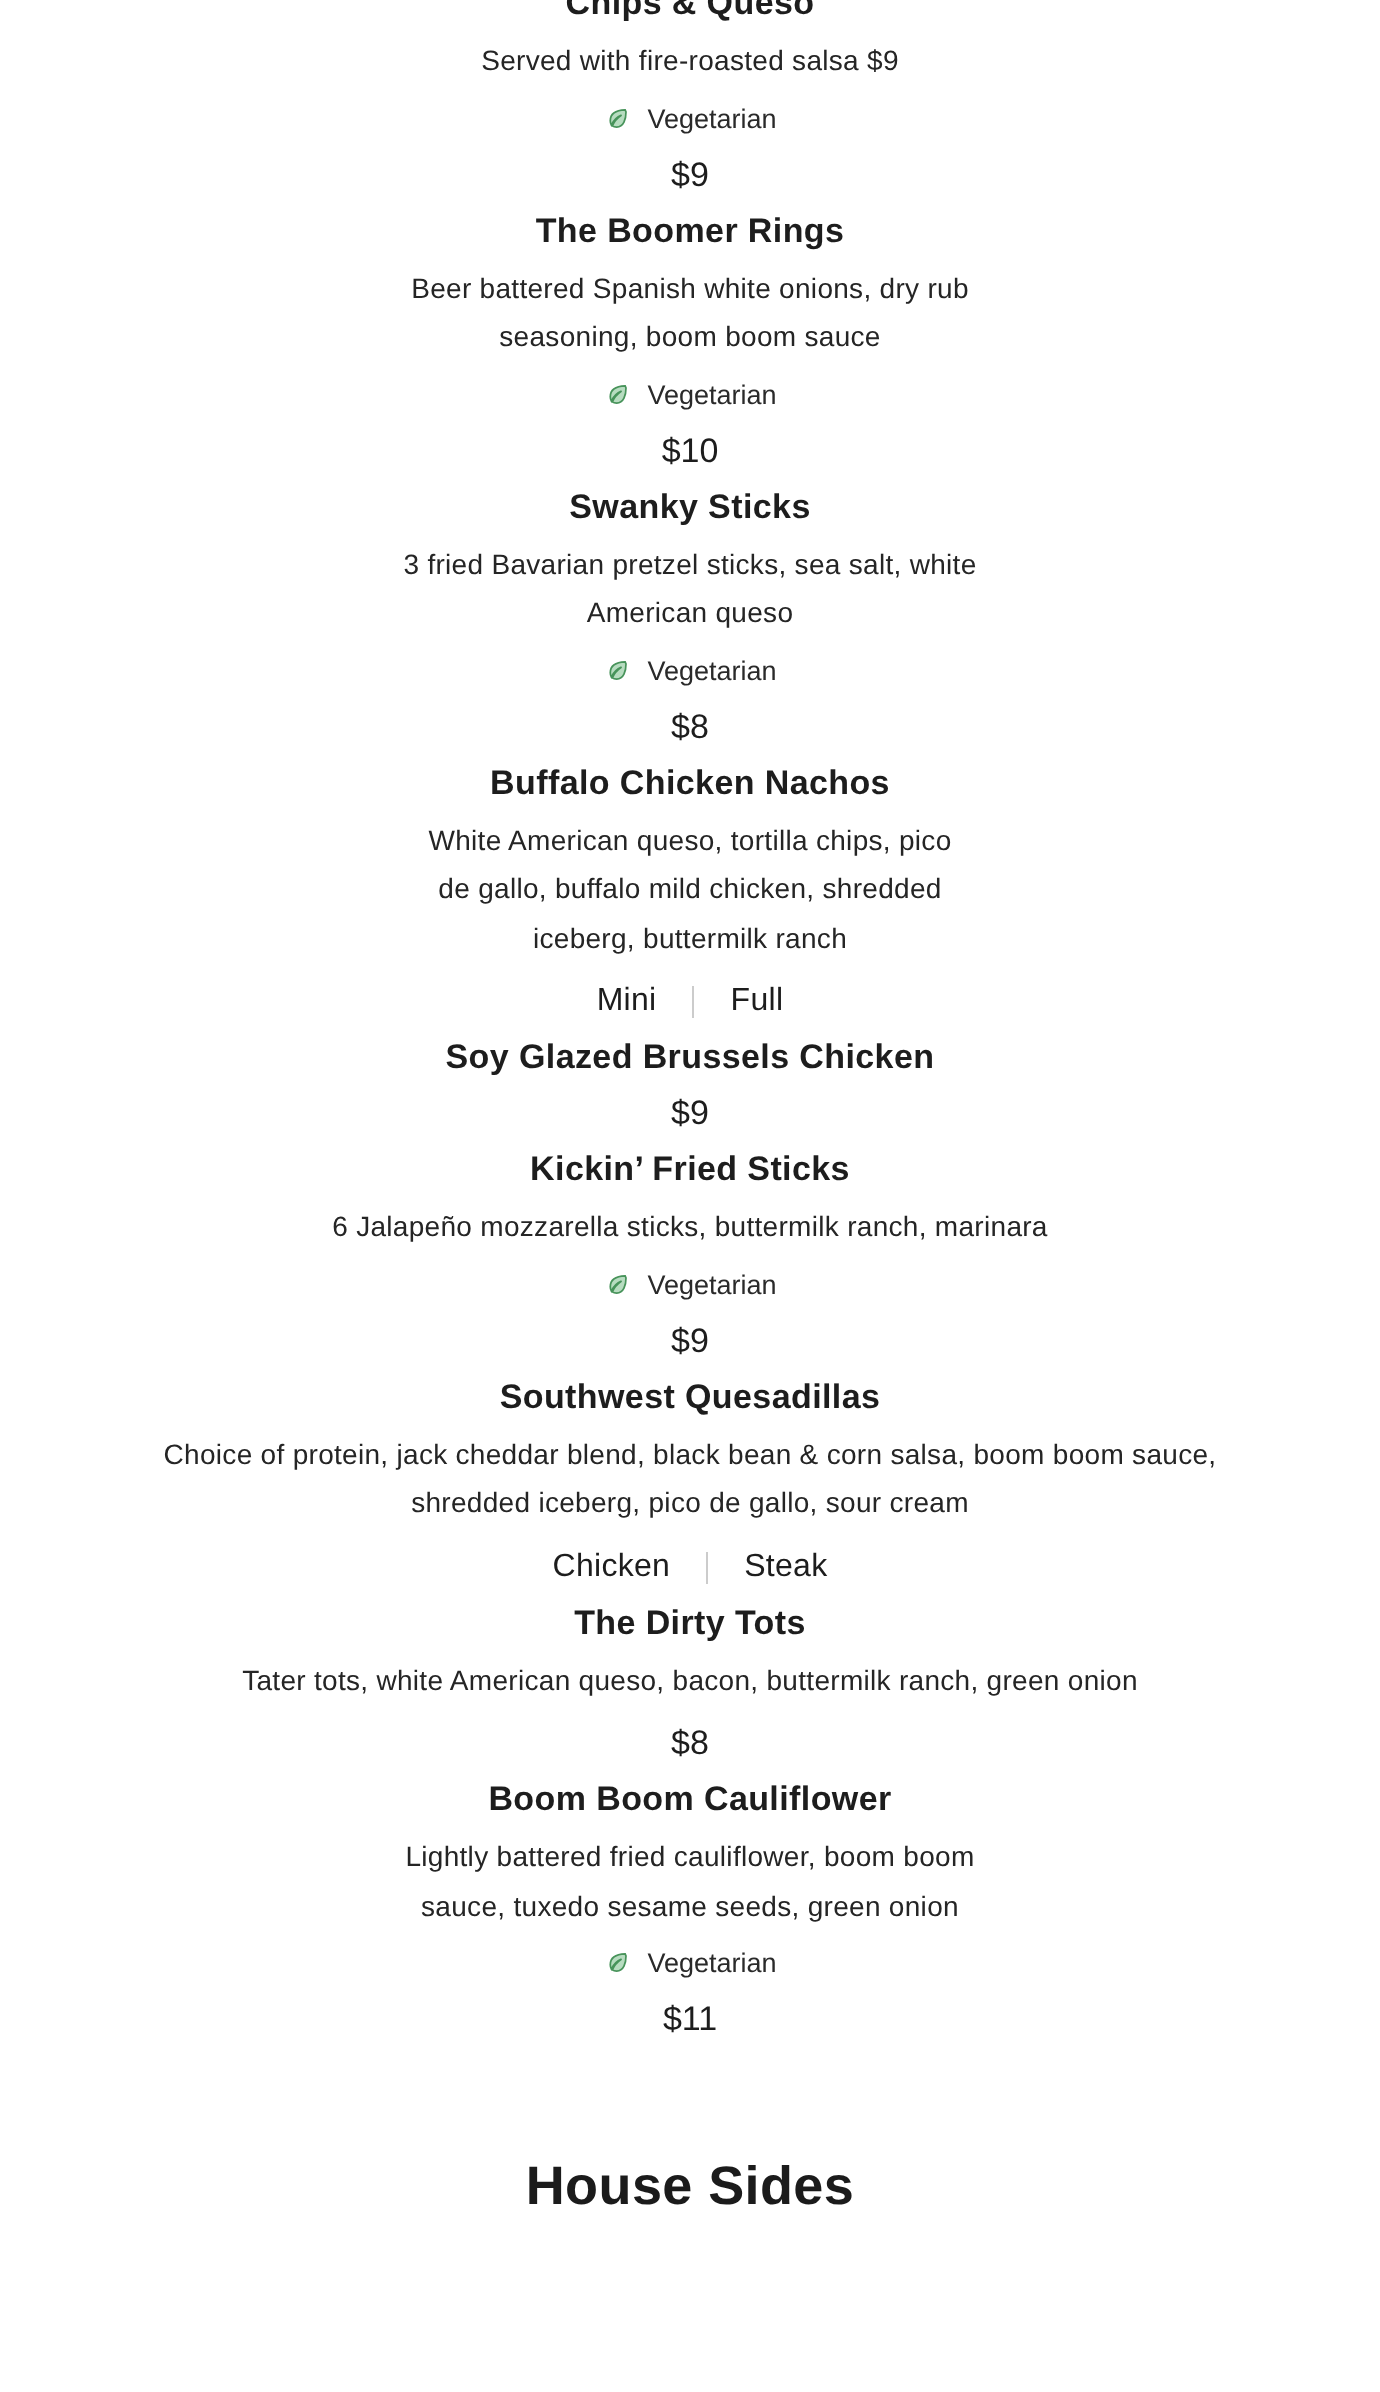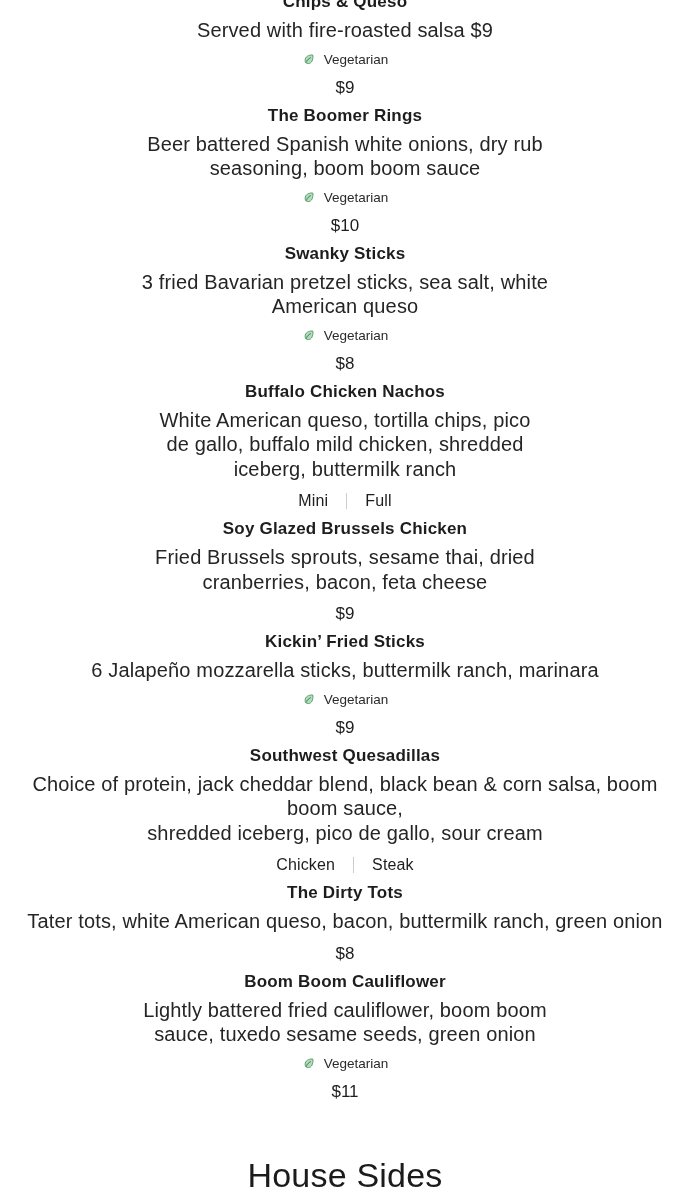--- a/index.html
+++ b/index.html
@@ -24,21 +24,21 @@
   }
   .item-name {
     font-size: 17px;
     font-weight: 700;
     line-height: 24px;
     margin: 0 0 4px;
     letter-spacing: 0.2px;
     color: #1d1d1d;
   }
   .item-desc {
-    font-size: 20px;
+    font-size: 14px;
     font-weight: 400;
     line-height: 24.5px;
     margin: 0 0 8px;
     color: #252525;
     white-space: pre-line;
     letter-spacing: 0.15px;
   }
   .item-badge {
     display: flex;
     align-items: center;
@@ -73,22 +73,22 @@
     color: #1d1d1d;
     letter-spacing: 0.15px;
   }
   .variant-divider {
     width: 1px;
     height: 16px;
     background: #cccccc;
     margin: 0 18px;
   }
   .section-heading {
-    font-size: 34px;
-    font-weight: 400;
+    font-size: 27px;
+    font-weight: 700;
     line-height: 30px;
     margin: 56px 0 0;
     color: #1b1b1b;
     letter-spacing: 0.2px;
   }
 </style>
 </head>
 <body>
 
 <div class="menu-wrap">
@@ -149,22 +149,20 @@
     <div class="item-variants">
       <span class="variant">Mini</span>
       <span class="variant-divider"></span>
       <span class="variant">Full</span>
     </div>
 
   </div>
 
   <div class="menu-item">
     <h3 class="item-name">Soy Glazed Brussels Chicken</h3>
-    <p class="item-desc">Fried Brussels sprouts, sesame thai, dried
-cranberries, bacon, feta cheese</p>
 
     <div class="item-price">$9</div>
   </div>
 
   <div class="menu-item">
     <h3 class="item-name">Kickin’ Fried Sticks</h3>
     <p class="item-desc">6 Jalapeño mozzarella sticks, buttermilk ranch, marinara</p>
     <div class="item-badge">
       <span class="leaf">
         <svg viewBox="0 0 24 24" width="13" height="13" aria-hidden="true">

